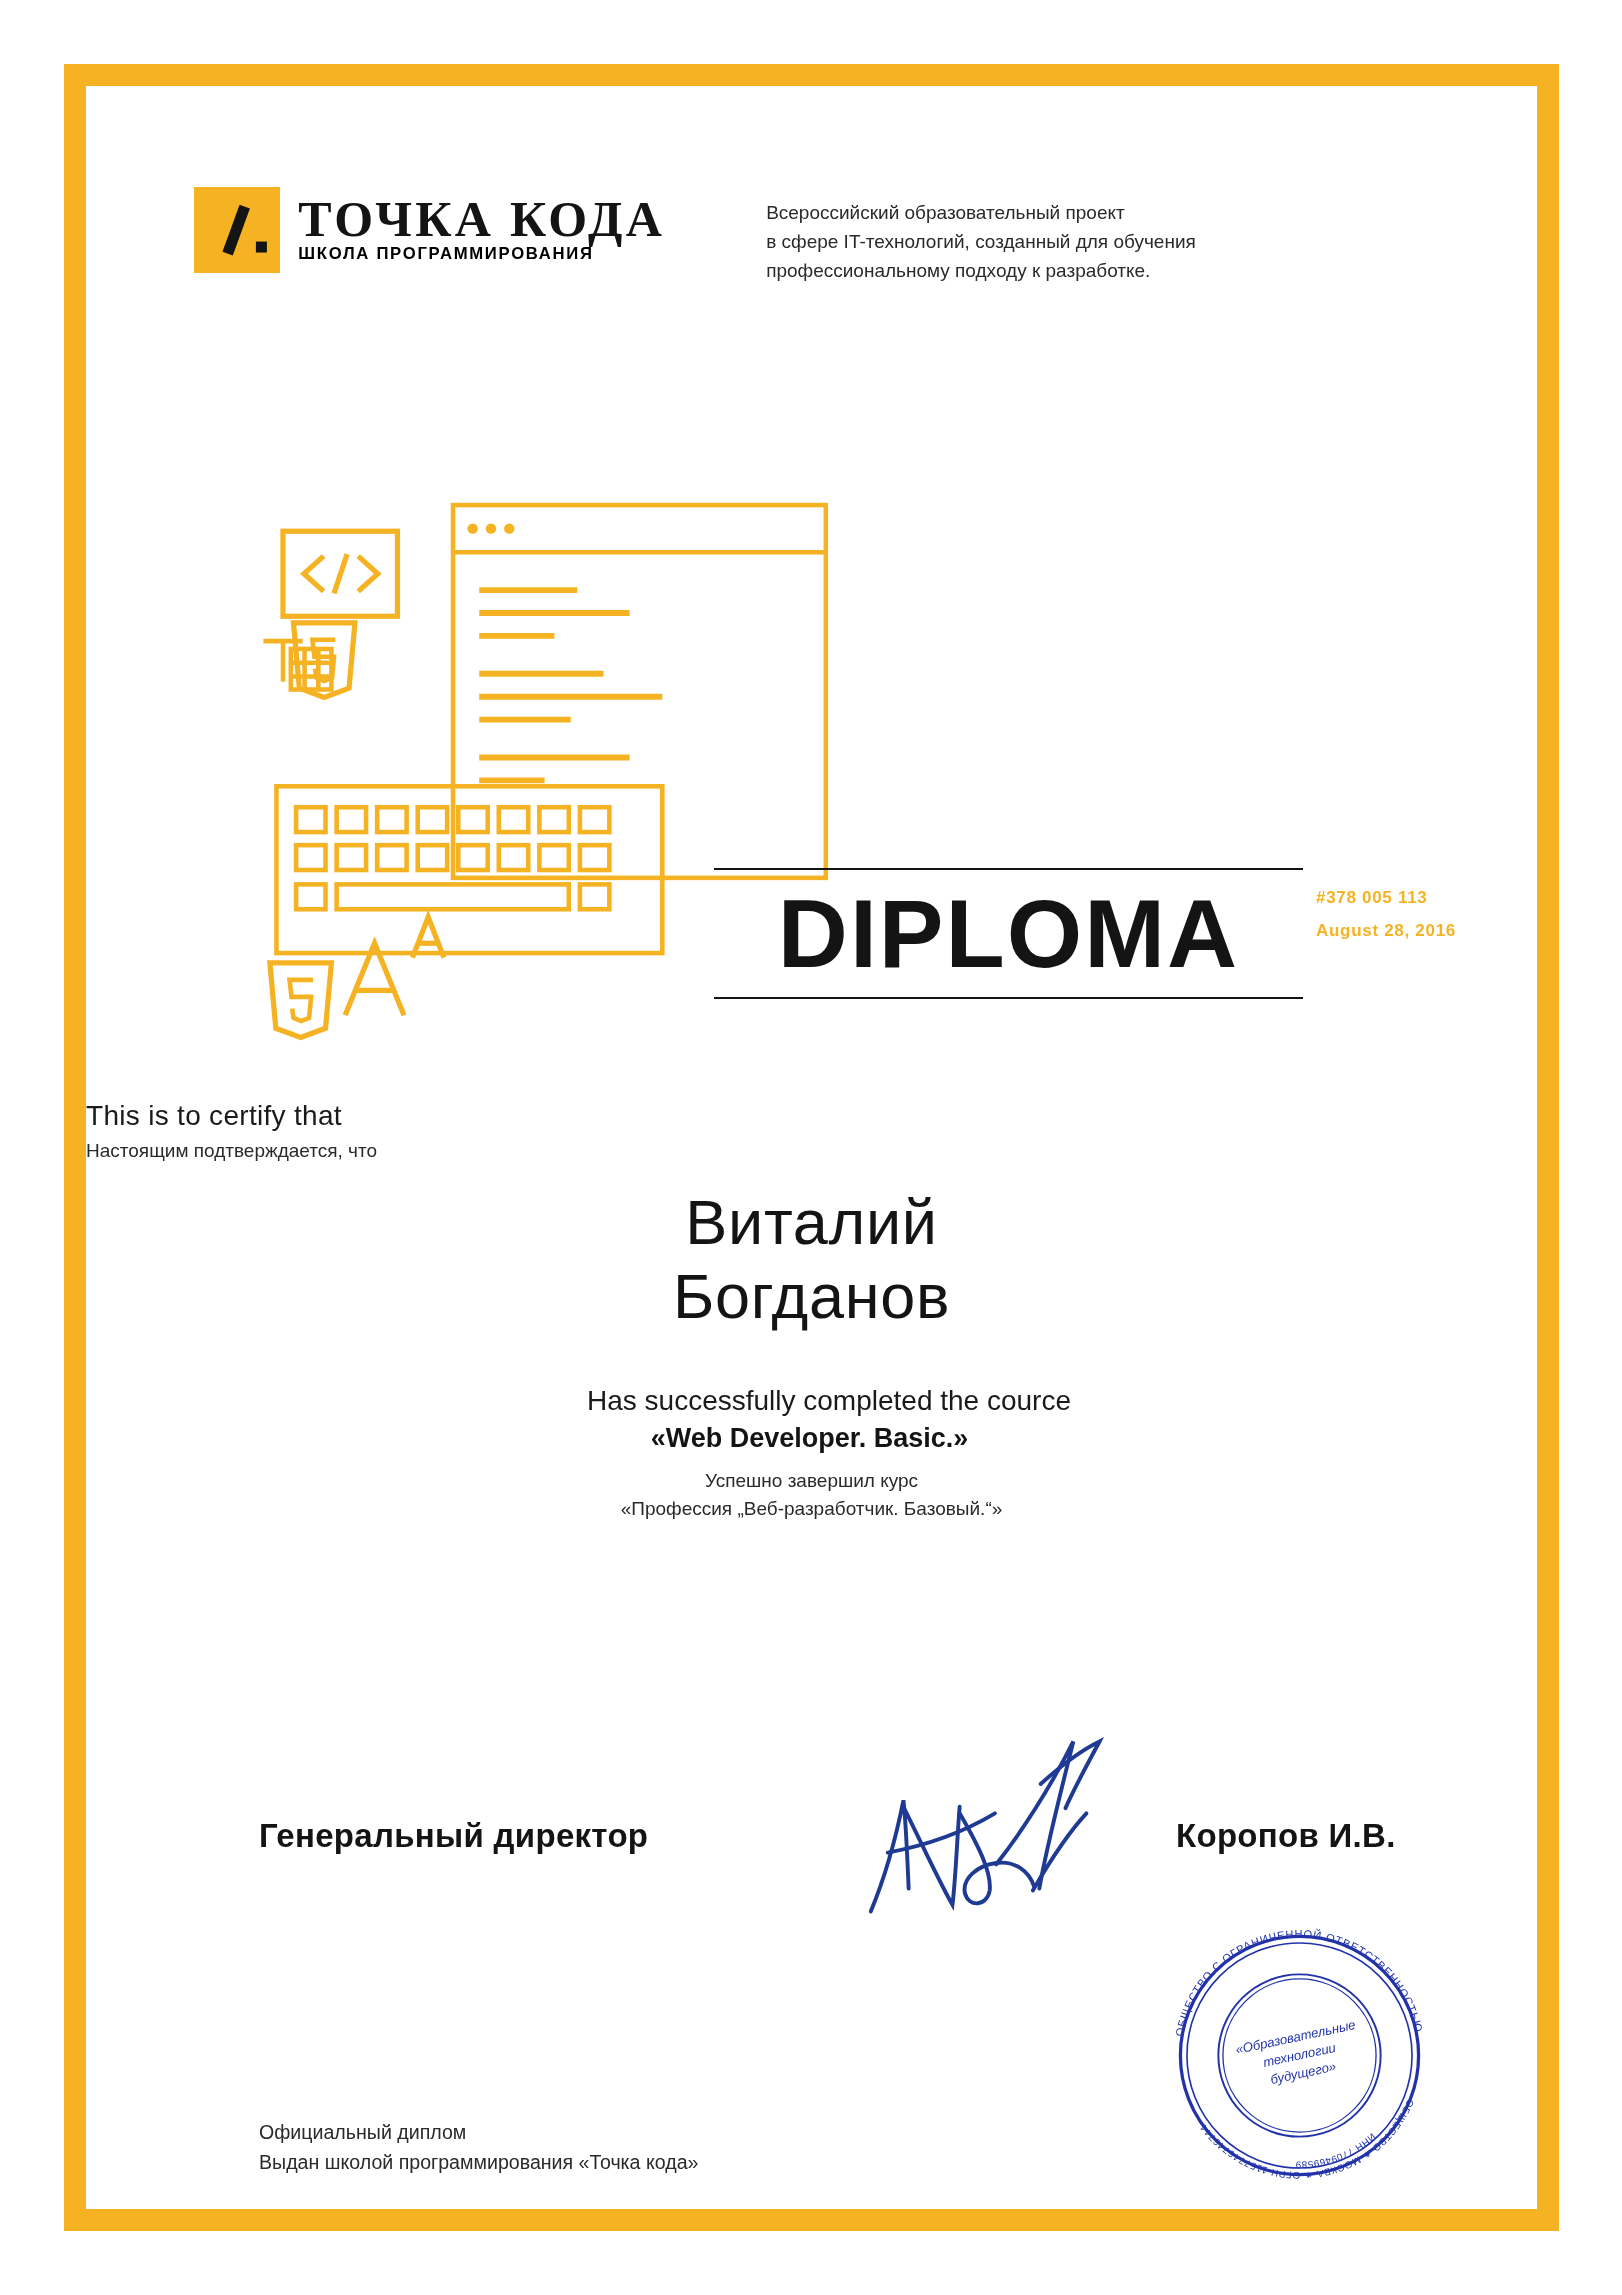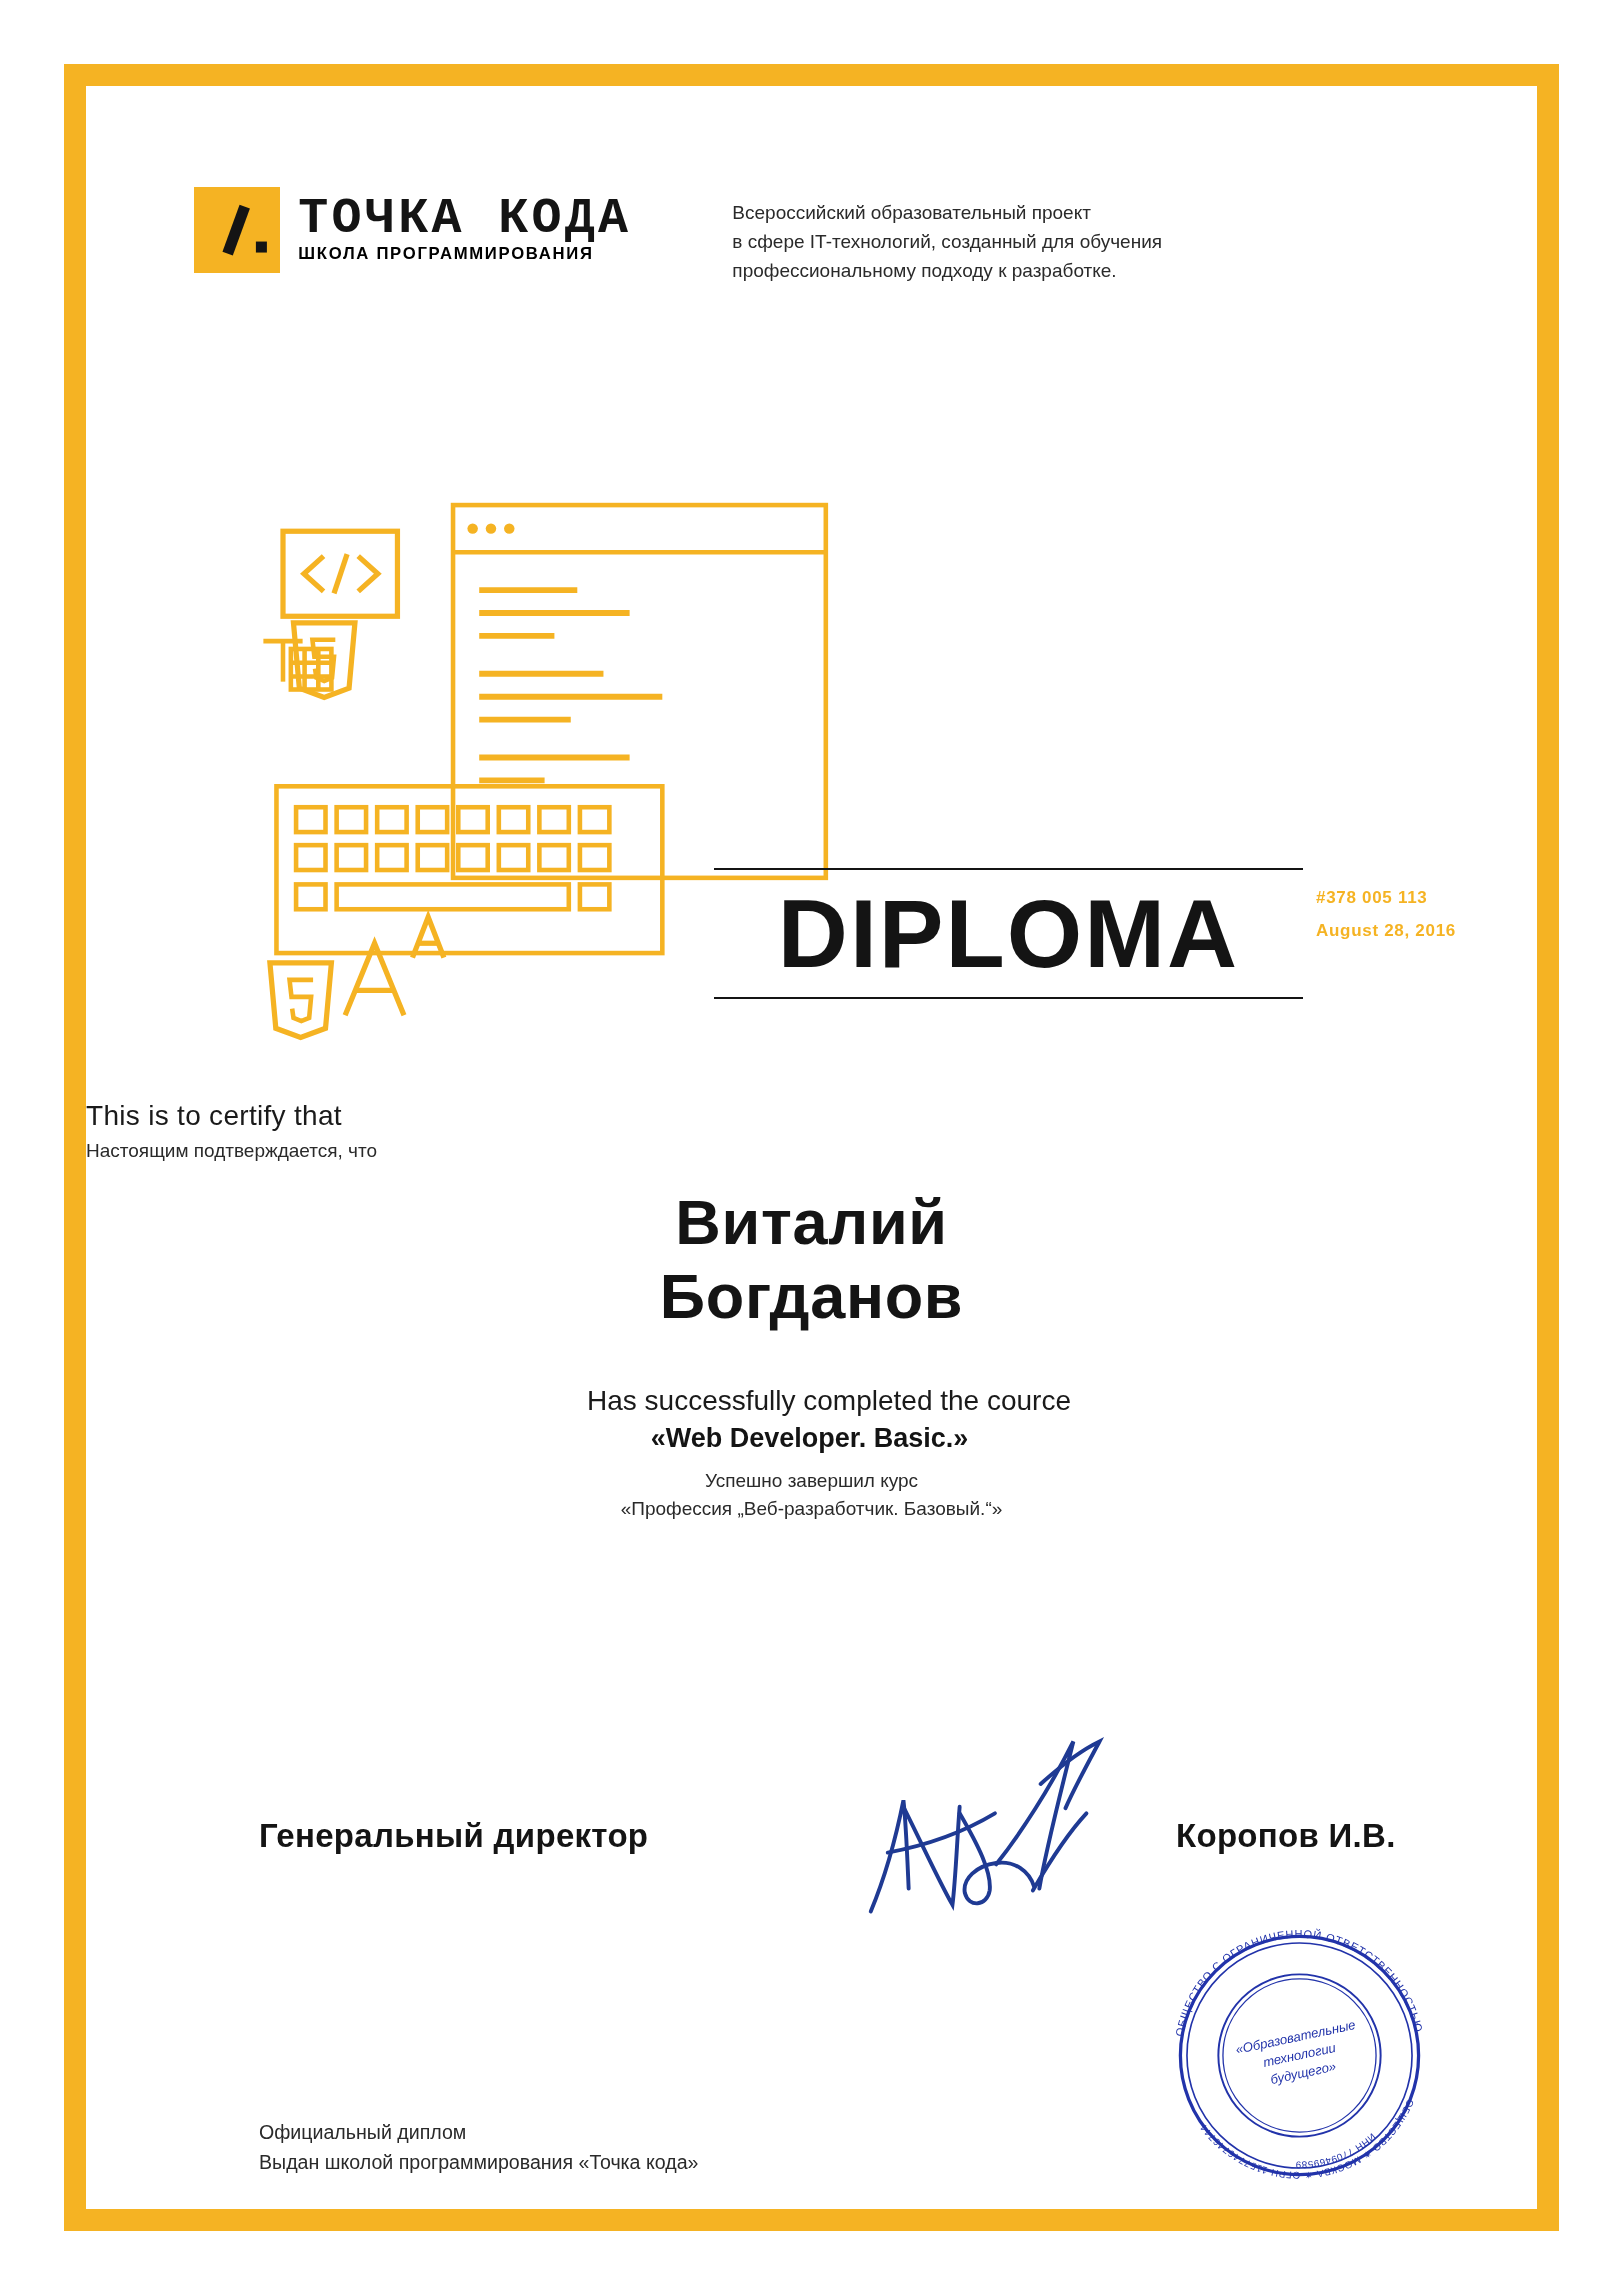--- a/index.html
+++ b/index.html
@@ -82,21 +82,21 @@
   .logo-text {
     margin-left: 18.3px;
     padding-top: 6.5px;
   }
   .logo-title {
     font-size: 50px;
     font-weight: bold;
     letter-spacing: 3.3px;
     line-height: 1;
     color: #141414;
-    font-family: Liberation Mono, monospace;
+    font-family: Liberation Serif, serif;
   }
   .logo-sub {
     margin-top: 0;
     font-size: 16.7px;
     font-weight: bold;
     letter-spacing: 1.7px;
     color: #000000;
   }
   .header-desc {
     margin-left: 101px;
@@ -163,21 +163,21 @@
     top: 1054px;
     font-size: 19px;
     color: #2a2a2a;
   }
   .recipient {
     position: absolute;
     left: 0; right: 0;
     top: 1099px;
     text-align: center;
     font-size: 63px;
-    font-weight: bold;
+    font-weight: normal;
     line-height: 1.18;
     color: #141414;
     letter-spacing: 0.7px;
   }
   .course-en {
     position: absolute;
     left: 0; right: 0;
     top: 1299px;
     text-align: center;
     font-size: 28px;

